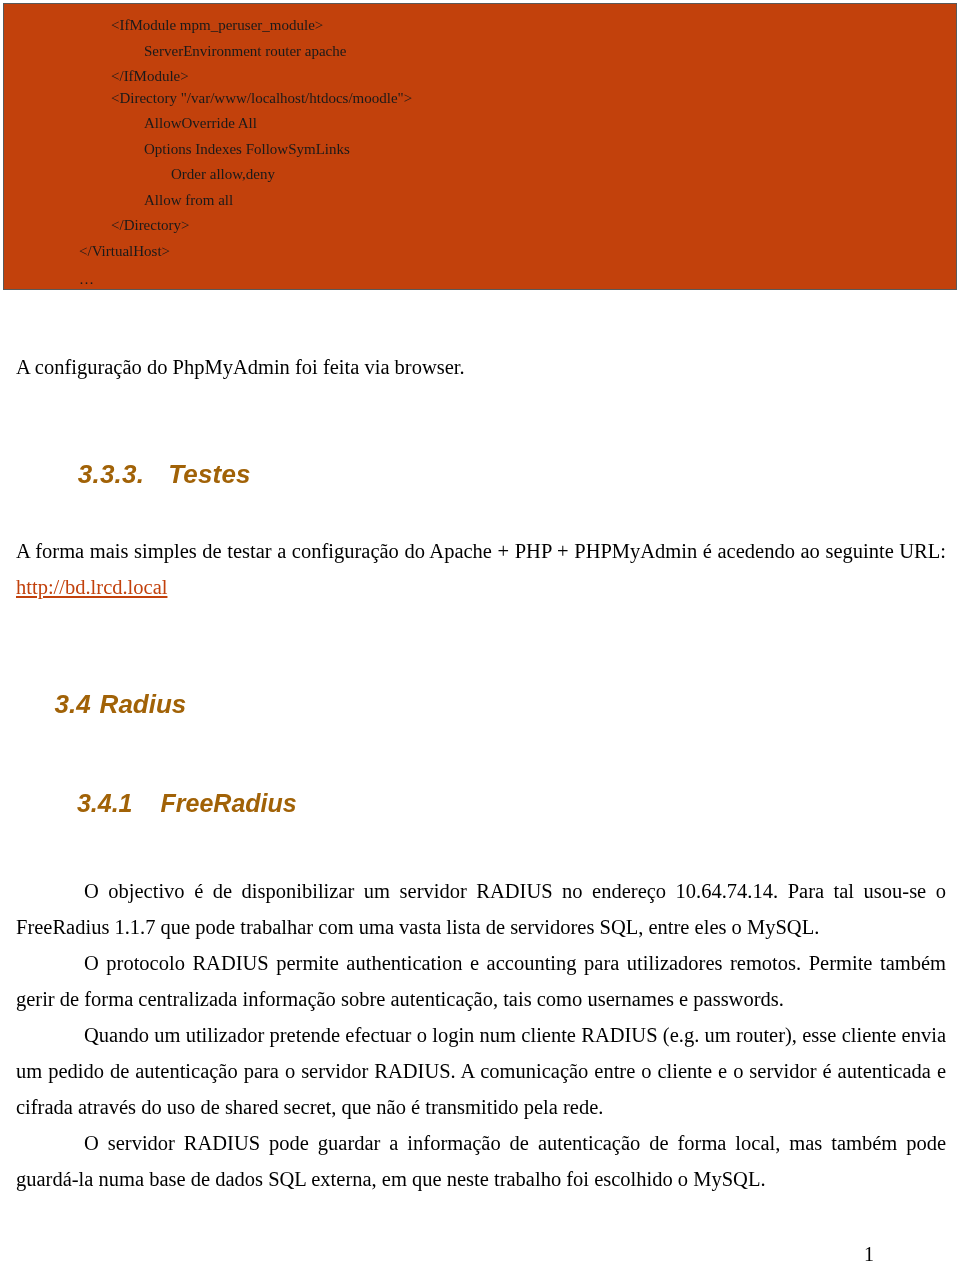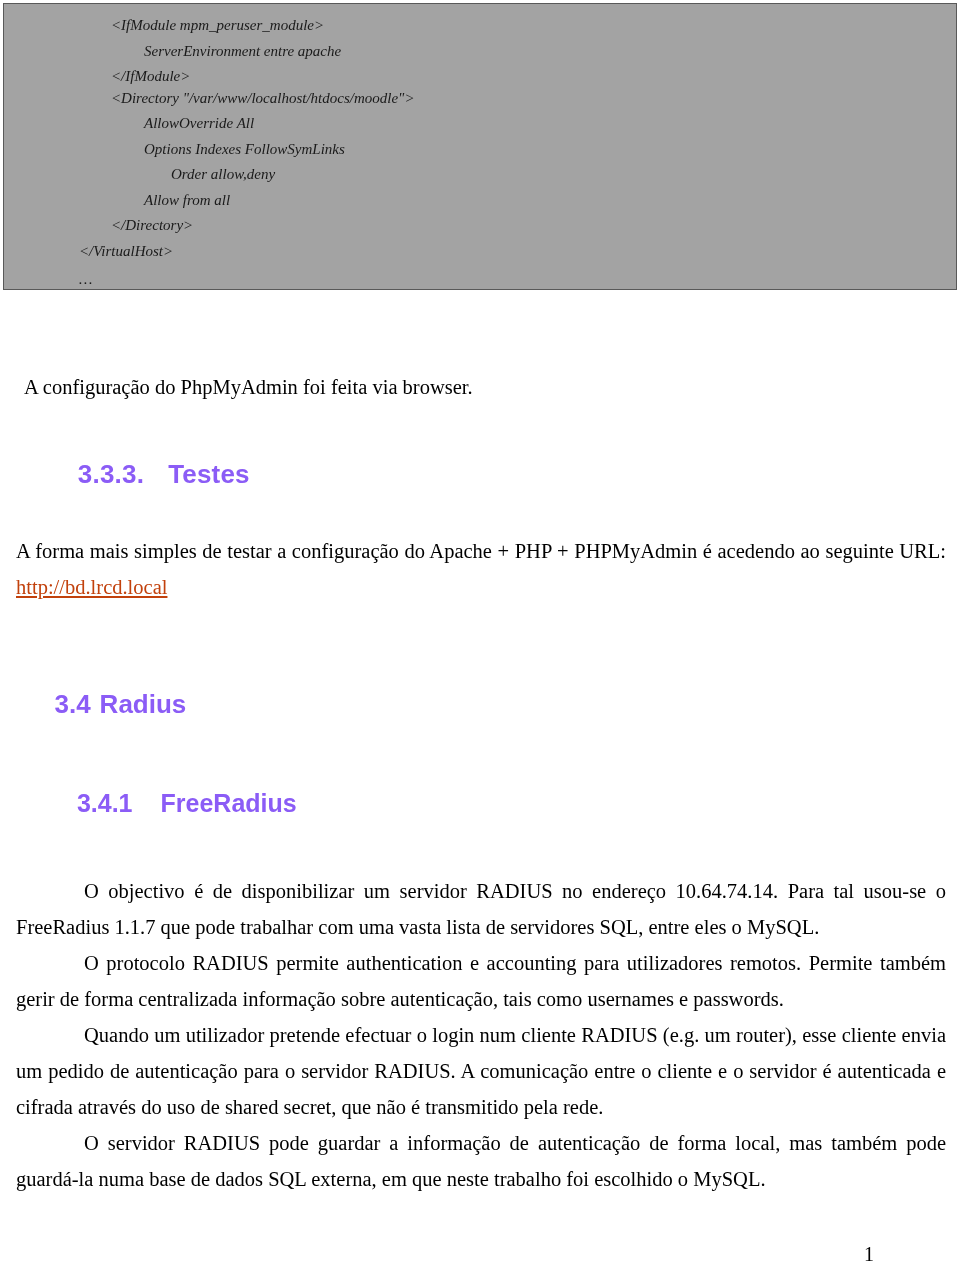--- a/index.html
+++ b/index.html
@@ -18,22 +18,21 @@
 
   
   .code-box {
     position: absolute;
     left: 3px;
     top: 3px;
     width: 954px;
     height: 287px;
     border: 1.5px solid #595959;
     box-sizing: border-box;
-    background: #a3a3a3;
-    font-style: italic;
+    background: #c2410c;
   }
   .code-line {
     position: absolute;
     font-family: "Liberation Serif", "DejaVu Serif", serif;
     font-size: 15px;
     line-height: 15px;
     color: #1a1a1a;
     white-space: pre;
   }
   .code-line.lvl0 { left: 75px; }
@@ -64,21 +63,22 @@
   a.url-link {
     color: #c2410c;
     text-decoration: underline;
   }
 
   
   .h-sub {
     position: absolute;
     font-family: "Liberation Sans", "DejaVu Sans", sans-serif;
     font-weight: bold;
-    color: #8b5cf6;
+    font-style: italic;
+    color: #a16207;
     white-space: pre;
   }
   #heading-333 {
     left: 63px;
     top: 428px;
     font-size: 26px;
     letter-spacing: 0.2px;
   }
   #heading-34 {
     left: 40px;
@@ -102,34 +102,34 @@
     font-family: "Liberation Serif", "DejaVu Serif", serif;
     color: #000000;
   }
 </style>
 </head>
 <body>
 
 <div class="code-box">
   <div id="code-lines-host">
       <div class="code-line lvl1" style="top: 14px;">&lt;IfModule mpm_peruser_module&gt;</div>
-      <div class="code-line lvl2" style="top: 40px;">ServerEnvironment entre apache</div>
+      <div class="code-line lvl2" style="top: 40px;">ServerEnvironment router apache</div>
       <div class="code-line lvl1" style="top: 65px;">&lt;/IfModule&gt;</div>
       <div class="code-line lvl1" style="top: 87px; text-align: right;">&lt;Directory "/var/www/localhost/htdocs/moodle"&gt;</div>
       <div class="code-line lvl2" style="top: 112px;">AllowOverride All</div>
       <div class="code-line lvl2" style="top: 138px;">Options Indexes FollowSymLinks</div>
       <div class="code-line lvl2" style="top: 163px; margin-left: 27px;">Order allow,deny</div>
       <div class="code-line lvl2" style="top: 189px;">Allow from all</div>
       <div class="code-line lvl1" style="top: 214px;">&lt;/Directory&gt;</div>
       <div class="code-line lvl0" style="top: 240px;">&lt;/VirtualHost&gt;</div>
       <div class="code-line lvl0" style="top: 268px;">…</div>
     </div>
 </div>
 
-<p class="para noindent nojust" style="top: 348px; margin-left: 8px;">A configuração do PhpMyAdmin foi feita via browser.</p>
+<p class="para noindent nojust" style="top: 328px;">A configuração do PhpMyAdmin foi feita via browser.</p>
 
 <div class="h-sub" id="heading-333">
   <span class="h-num">3.3.3.</span><span style="display:inline-block;width:24px;"></span><span class="h-txt">Testes</span>
 </div>
 
 <p class="para noindent" style="top: 512px;">
   <span>A forma mais simples de testar a configuração do Apache + PHP + PHPMyAdmin é acedendo ao seguinte URL: </span><a class="url-link" href="#">http://bd.lrcd.local</a>
 </p>
 
 <div class="h-sub" id="heading-34">

